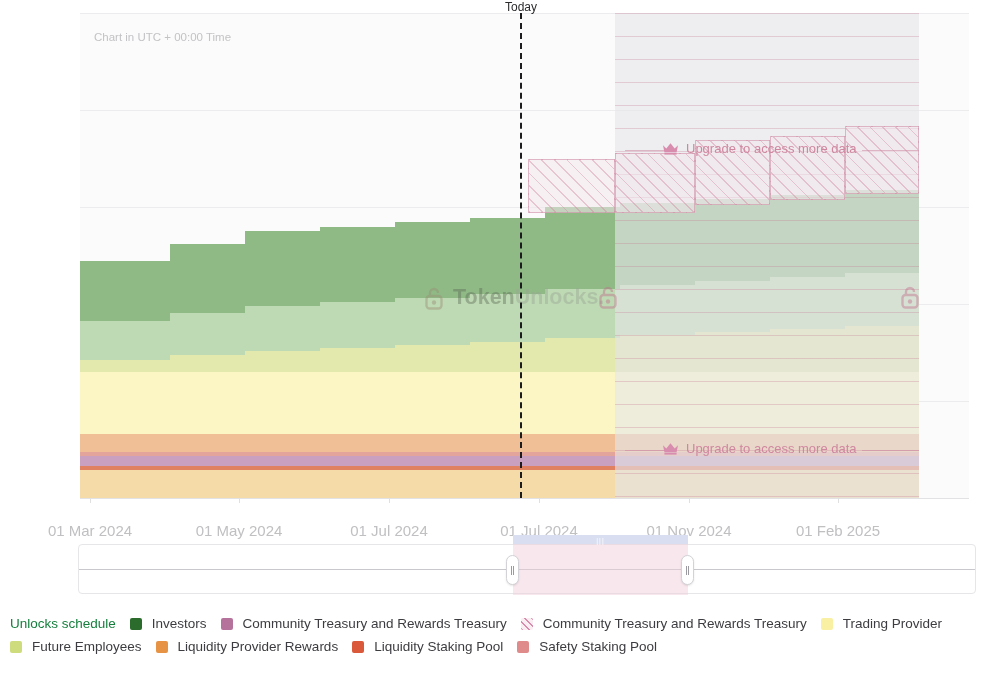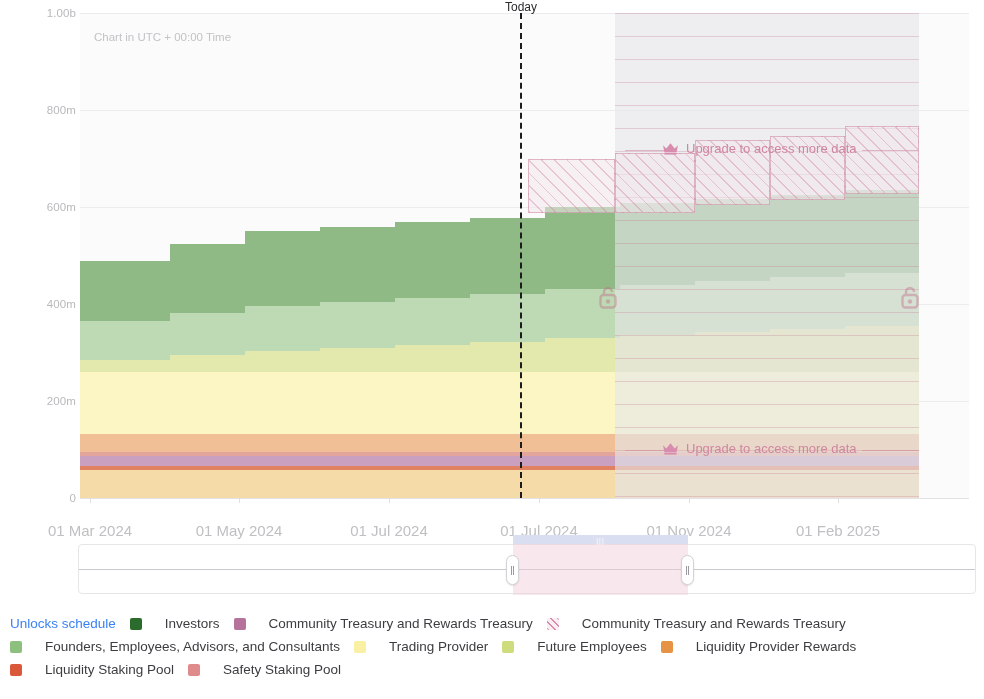--- a/index.html
+++ b/index.html
@@ -226,27 +226,27 @@
     width: 964px;
     display: flex;
     flex-wrap: wrap;
     align-items: center;
     column-gap: 14px;
     row-gap: 8px;
     font-size: 13.5px;
     color: #3d3d41;
   }
   .legend-title {
-    color: #3b82f6;
+    color: #15803d;
     font-size: 13.5px;
   }
   .legend-item {
     display: inline-flex;
     align-items: center;
-    gap: 23px;
+    gap: 10px;
     cursor: pointer;
     white-space: nowrap;
   }
   .swatch {
     width: 12px; height: 12px;
     border-radius: 2px;
     flex: 0 0 auto;
   }
   .swatch.hatched {
     background-color: #fbeef3 !important;
@@ -266,28 +266,20 @@
 
     <div class="plot-bg"></div>
 
     <div class="gridline" style="top:13px"></div>
     <div class="gridline" style="top:110px"></div>
     <div class="gridline" style="top:207px"></div>
     <div class="gridline" style="top:304px"></div>
     <div class="gridline" style="top:401px"></div>
     <div class="gridline zero" style="top:498px"></div>
 
-    <div class="y-axis">
-      <div class="y-label" style="top:13px">1.00b</div>
-      <div class="y-label" style="top:110px">800m</div>
-      <div class="y-label" style="top:207px">600m</div>
-      <div class="y-label" style="top:304px">400m</div>
-      <div class="y-label" style="top:401px">200m</div>
-      <div class="y-label" style="top:498px">0</div>
-    </div>
 
     <div class="layer" style="left:80px; top:470px; width:839px; height:28px; background:#f5dba8;"></div>
 
     <div class="layer" style="left:80px; top:466px; width:839px; height:4px; background:#e08262;"></div>
 
     <div class="layer" style="left:80px; top:456px; width:839px; height:10px; background:#c9a0c0;"></div>
 
     <div class="layer" style="left:80px; top:452px; width:839px; height:4px; background:#e3a59b;"></div>
 
     <div class="layer" style="left:80px; top:434px; width:839px; height:18px; background:#f0bf96;"></div>
@@ -323,20 +315,29 @@
     <div class="layer" style="left:245px; top:231px; width:75px;  height:75px; background:#8fba86;"></div>
     <div class="layer" style="left:320px; top:227px; width:75px;  height:75px; background:#8fba86;"></div>
     <div class="layer" style="left:395px; top:222px; width:75px;  height:76px; background:#8fba86;"></div>
     <div class="layer" style="left:470px; top:218px; width:75px;  height:76px; background:#8fba86;"></div>
     <div class="layer" style="left:545px; top:207px; width:75px;  height:82px; background:#8fba86;"></div>
     <div class="layer" style="left:620px; top:203px; width:75px;  height:82px; background:#8fba86;"></div>
     <div class="layer" style="left:695px; top:199px; width:75px;  height:82px; background:#8fba86;"></div>
     <div class="layer" style="left:770px; top:195px; width:75px;  height:82px; background:#8fba86;"></div>
     <div class="layer" style="left:845px; top:190px; width:74px;  height:83px; background:#8fba86;"></div>
 
+    <div class="watermark" style="left:424px; top:285px;">
+      <svg width="20" height="24" viewBox="0 0 20 24">
+        <path d="M6 10V7a4 4 0 0 1 8 0" fill="none" stroke="#9a8b72" stroke-width="2.4"></path>
+        <rect x="2.5" y="10" width="15" height="12.5" rx="3" fill="none" stroke="#9a8b72" stroke-width="2.4"></rect>
+        <circle cx="10" cy="16.5" r="2.2" fill="#9a8b72"></circle>
+      </svg>
+      <span class="wm-dark">Token</span>
+      <span class="wm-light" style="margin-left:-9px;">Unlocks.</span>
+    </div>
 
     <div class="locked-overlay" style="left:615px; width:304px;">
       <div class="locked-lines"></div>
     </div>
 
     <div class="hatch-block" style="left:528px; top:159px; width:87px; height:54px;"></div>
     <div class="hatch-block" style="left:615px; top:153px; width:80px; height:60px;"></div>
     <div class="hatch-block" style="left:695px; top:140px; width:75px; height:65px;"></div>
     <div class="hatch-block" style="left:770px; top:136px; width:75px; height:64px;"></div>
     <div class="hatch-block" style="left:845px; top:126px; width:74px; height:68px;"></div>
@@ -423,24 +424,20 @@
     <span class="legend-item">
       <span class="swatch" style="background:#b5739b;"></span>
       <span>Community Treasury and Rewards Treasury</span>
     </span>
 
     <span class="legend-item">
       <span class="swatch hatched"></span>
       <span>Community Treasury and Rewards Treasury</span>
     </span>
 
-    <span class="legend-item">
-      <span class="swatch" style="background:#8dc07f;"></span>
-      <span>Founders, Employees, Advisors, and Consultants</span>
-    </span>
 
     <span class="legend-item">
       <span class="swatch" style="background:#f9f0a4;"></span>
       <span>Trading Provider</span>
     </span>
 
     <span class="legend-item">
       <span class="swatch" style="background:#cedc7e;"></span>
       <span>Future Employees</span>
     </span>

